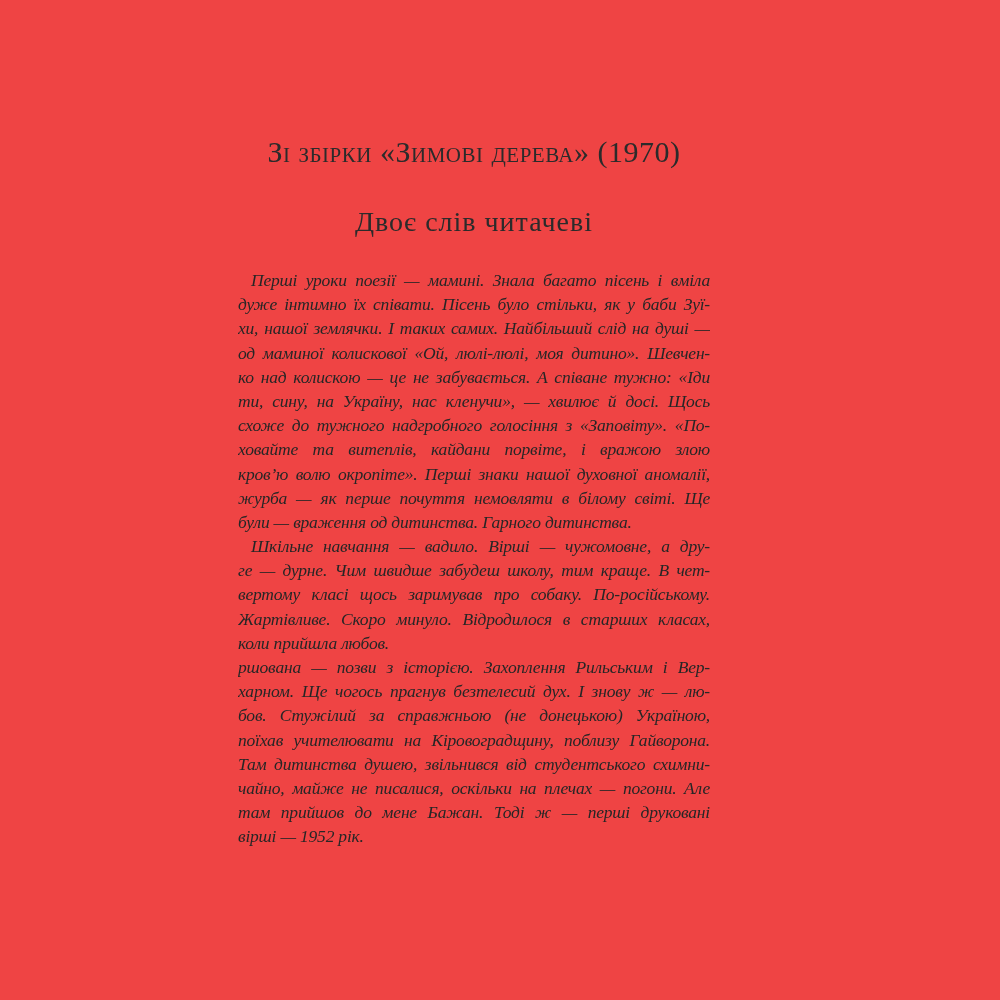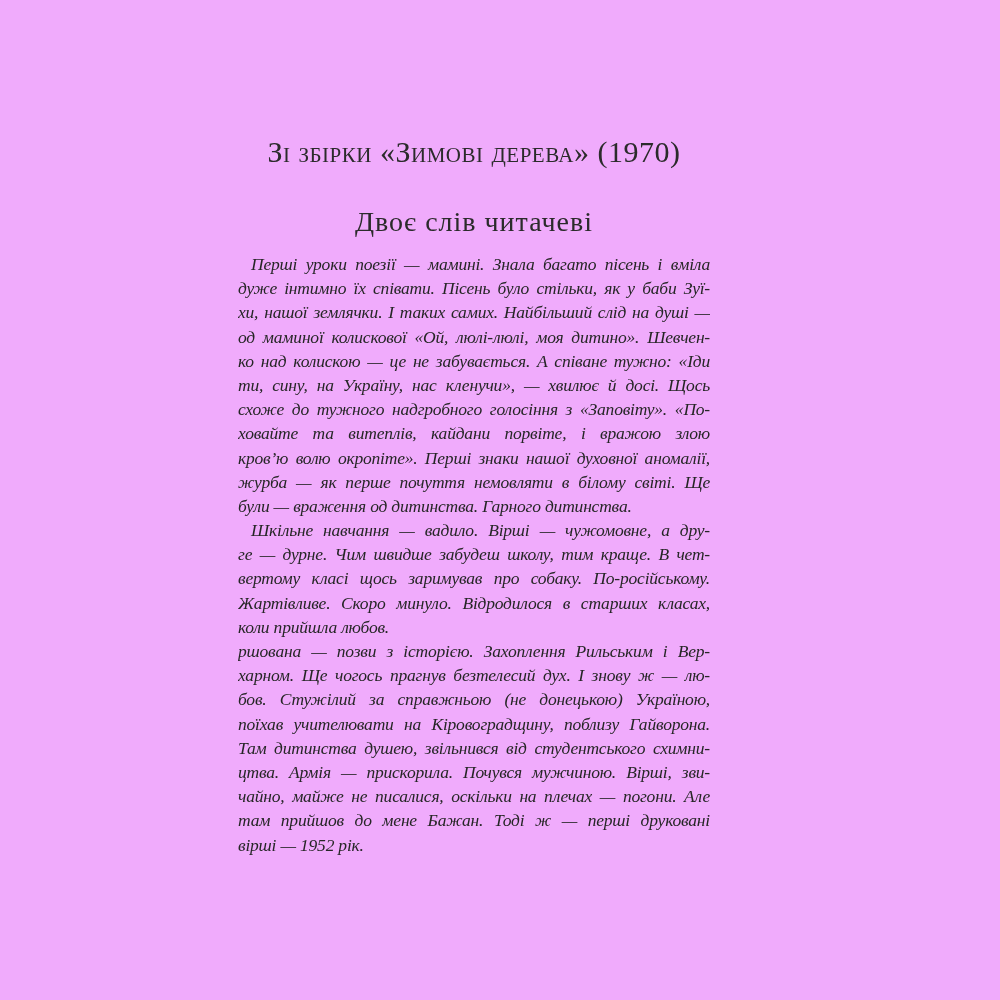--- a/index.html
+++ b/index.html
@@ -4,21 +4,21 @@
 <style>
   html, body {
     margin: 0;
     padding: 0;
     background: #ffffff;
   }
   .page {
     position: relative;
     width: 1000px;
     height: 1000px;
-    background: #f0abfc;
+    background: #ef4444;
     overflow: hidden;
     font-family: "Liberation Serif", "DejaVu Serif", serif;
   }
   .text-block {
     position: absolute;
     left: 238px;
     top: 136px;
     width: 472px;
   }
   .title {
@@ -36,21 +36,21 @@
     margin: 42px 0 0 0;
     text-align: center;
     font-weight: normal;
     font-size: 28px;
     line-height: 24px;
     letter-spacing: 1px;
     color: #2b2b2b;
     white-space: nowrap;
   }
   .essay-body {
-    margin-top: 18px;
+    margin-top: 34px;
     font-style: italic;
     font-size: 17.5px;
     letter-spacing: -0.2px;
     color: #262626;
     overflow: hidden;
   }
   .para {
     margin: 0;
   }
   .line {
@@ -95,21 +95,20 @@
           <div class="line">вертому класі щось заримував про собаку. По-російському.</div>
           <div class="line">Жартівливе. Скоро минуло. Відродилося в старших класах,</div>
           <div class="line short">коли прийшла любов.</div>
         </div>
         <div class="para">
           <div class="line">ршована — позви з історією. Захоплення Рильським і Вер-</div>
           <div class="line">харном. Ще чогось прагнув безтелесий дух. І знову ж — лю-</div>
           <div class="line">бов. Стужілий за справжньою (не донецькою) Україною,</div>
           <div class="line">поїхав учителювати на Кіровоградщину, поблизу Гайворона.</div>
           <div class="line">Там дитинства душею, звільнився від студентського схимни-</div>
-          <div class="line">цтва. Армія — прискорила. Почувся мужчиною. Вірші, зви-</div>
           <div class="line">чайно, майже не писалися, оскільки на плечах — погони. Але</div>
           <div class="line">там прийшов до мене Бажан. Тоді ж — перші друковані</div>
           <div class="line short">вірші — 1952 рік.</div>
         </div>
         <div class="para">
         </div>
       </div>
   </div>
 </div>
 

